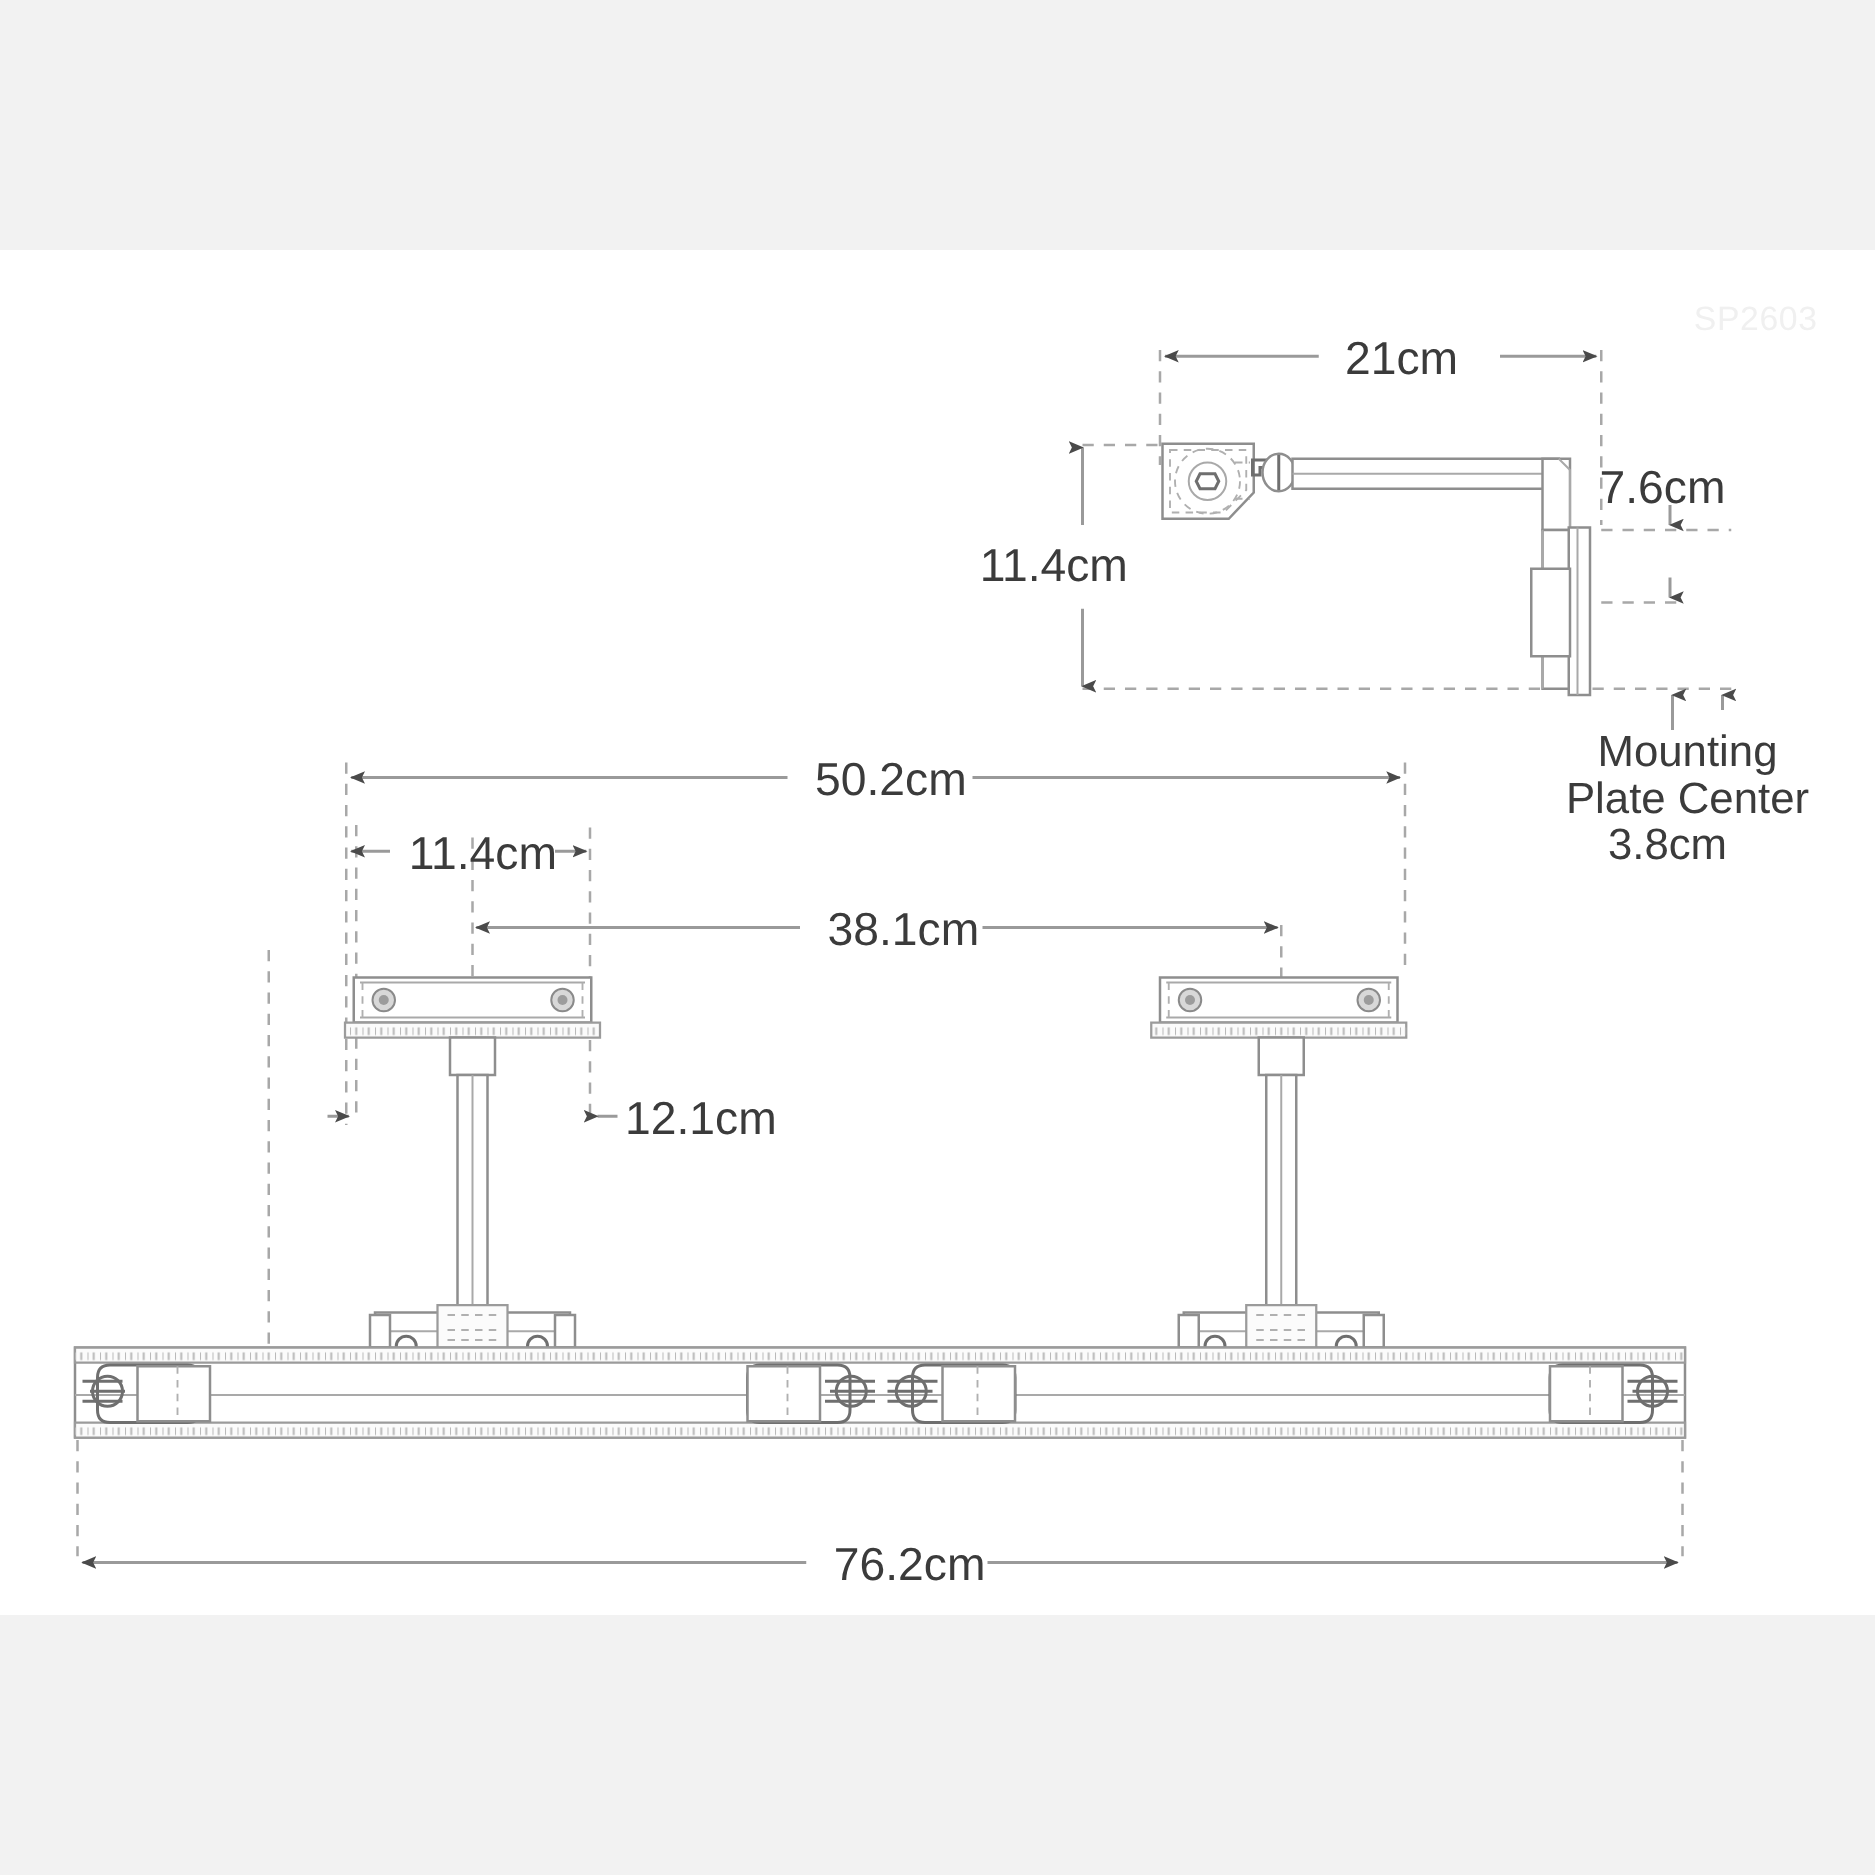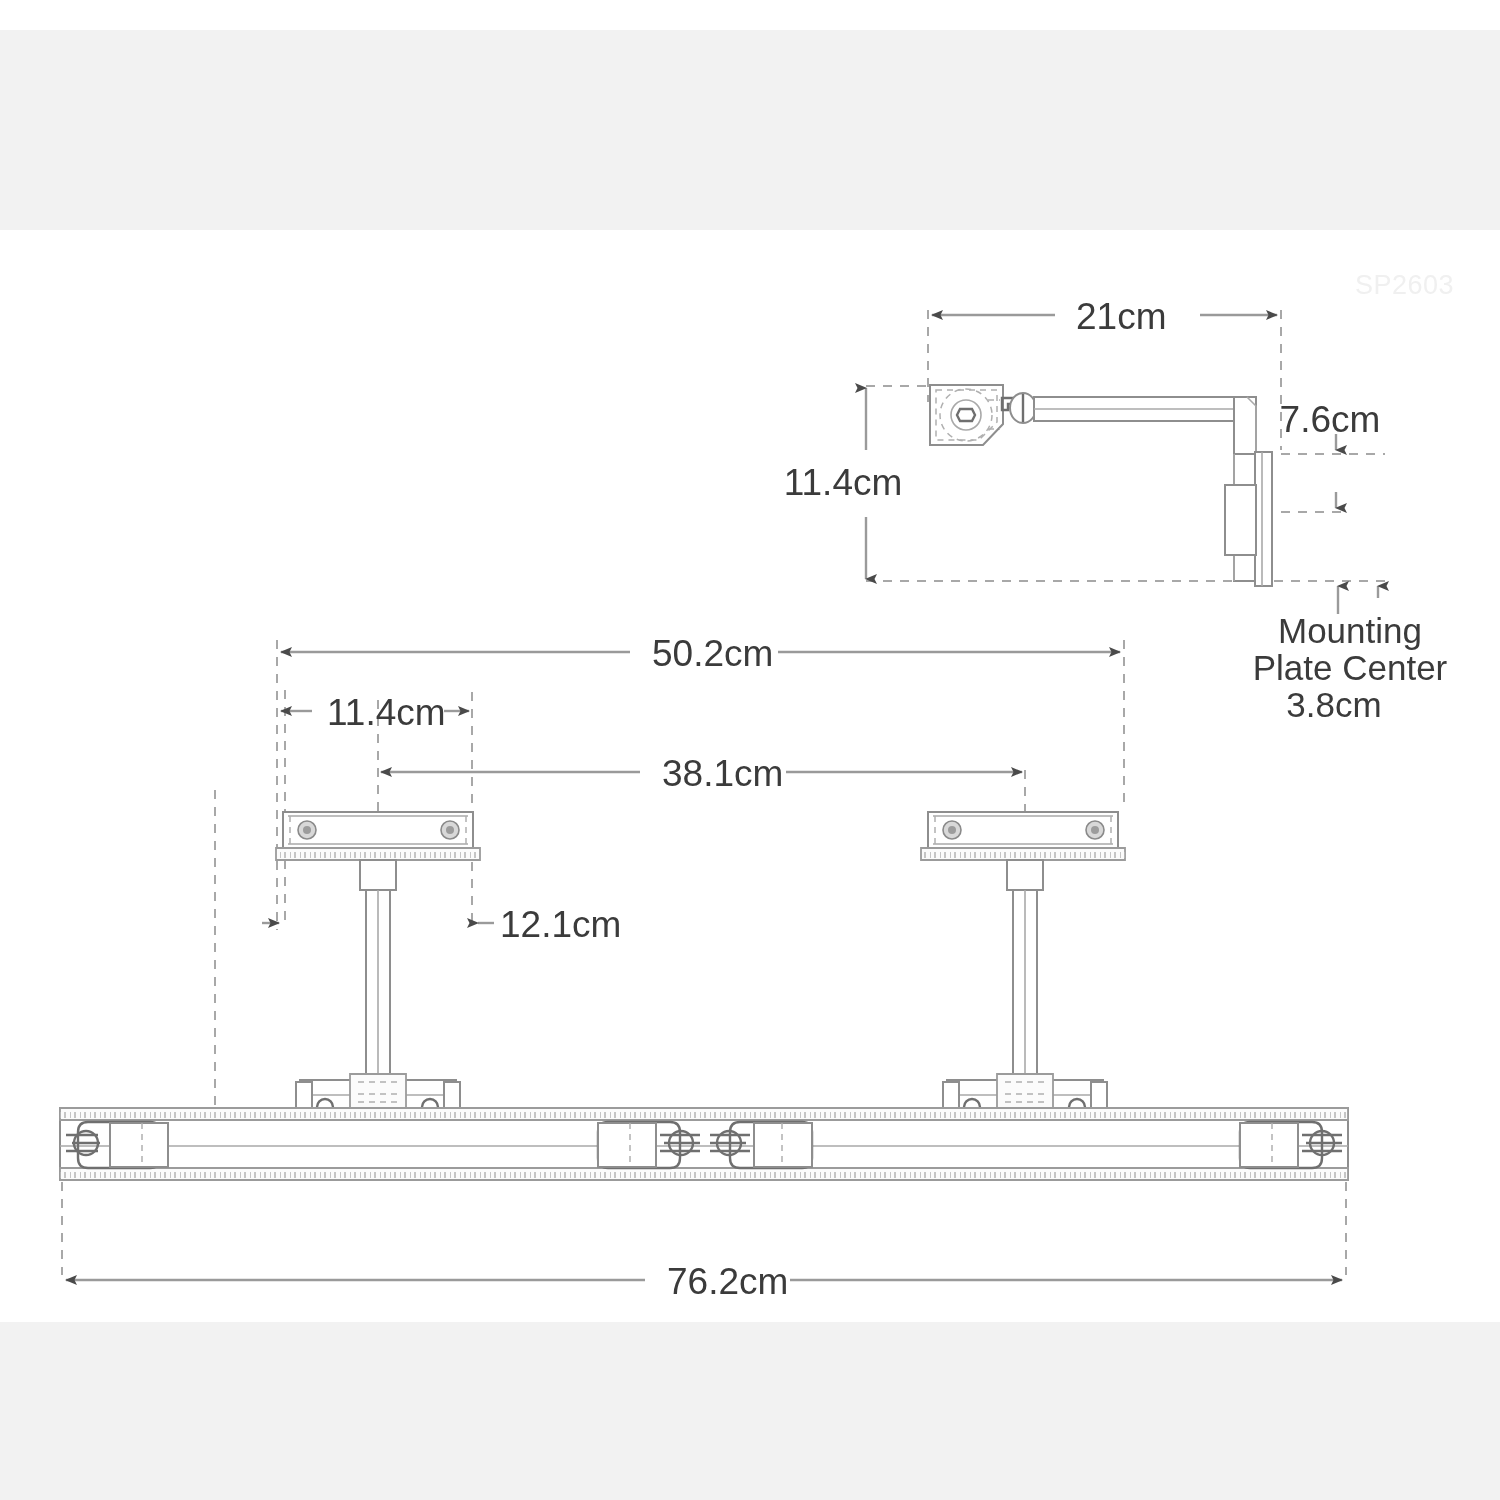--- a/index.html
+++ b/index.html
@@ -4,21 +4,21 @@
 <title>Technical Dimension Drawing</title>
 <style>
   html,body{margin:0;padding:0;}
   body{
     width:1500px;height:1500px;
     background:#ffffff;
     font-family:"Liberation Sans","DejaVu Sans",sans-serif;
     overflow:hidden;
     position:relative;
   }
-  #stage{position:absolute;inset:0;width:1500px;height:1252px;margin-top:30px;}
+  #stage{position:absolute;inset:0;width:1500px;height:1252px;}
   .band{position:absolute;left:0;width:1500px;background:#f2f2f2;}
   #band-top{top:0;height:200px;}
   #band-bottom{top:1292px;height:208px;}
   svg#dwg{position:absolute;left:0;top:0;width:1500px;height:1500px;}
 
   .dimtxt{
     font-family:"Liberation Sans","DejaVu Sans",sans-serif;
     fill:#3b3b3b;
     font-size:37px;
   }

